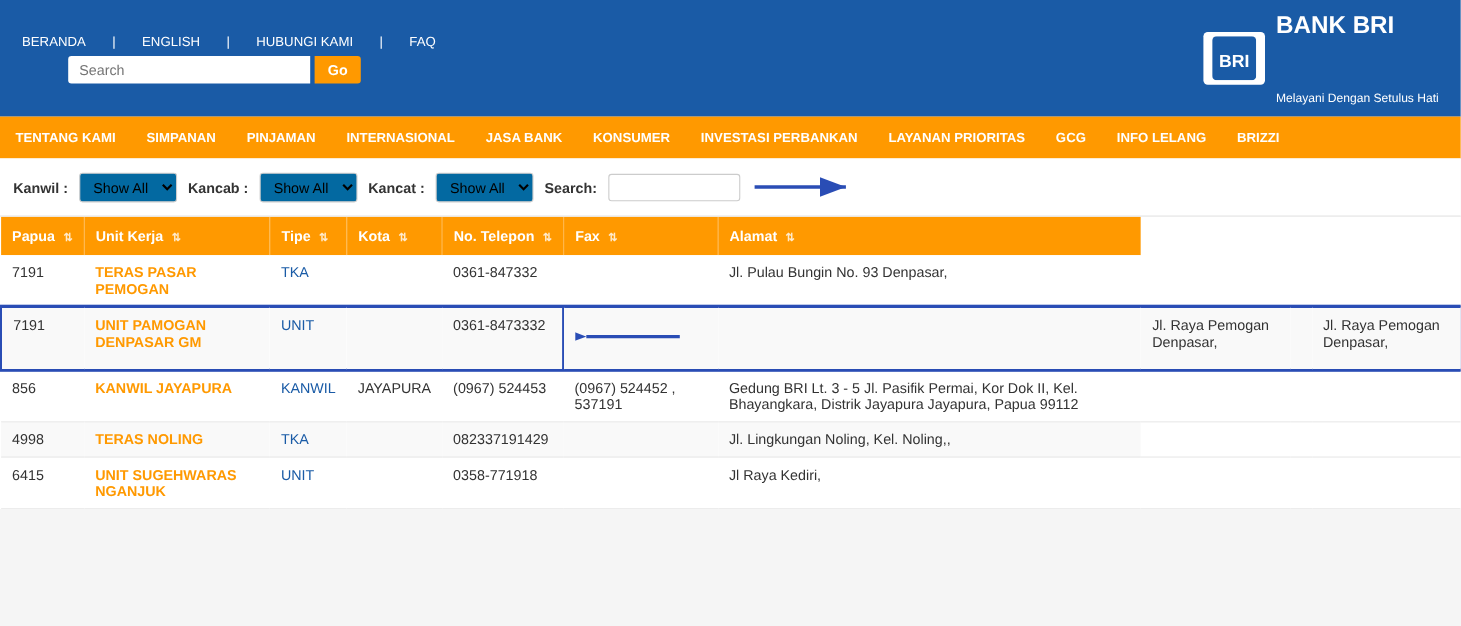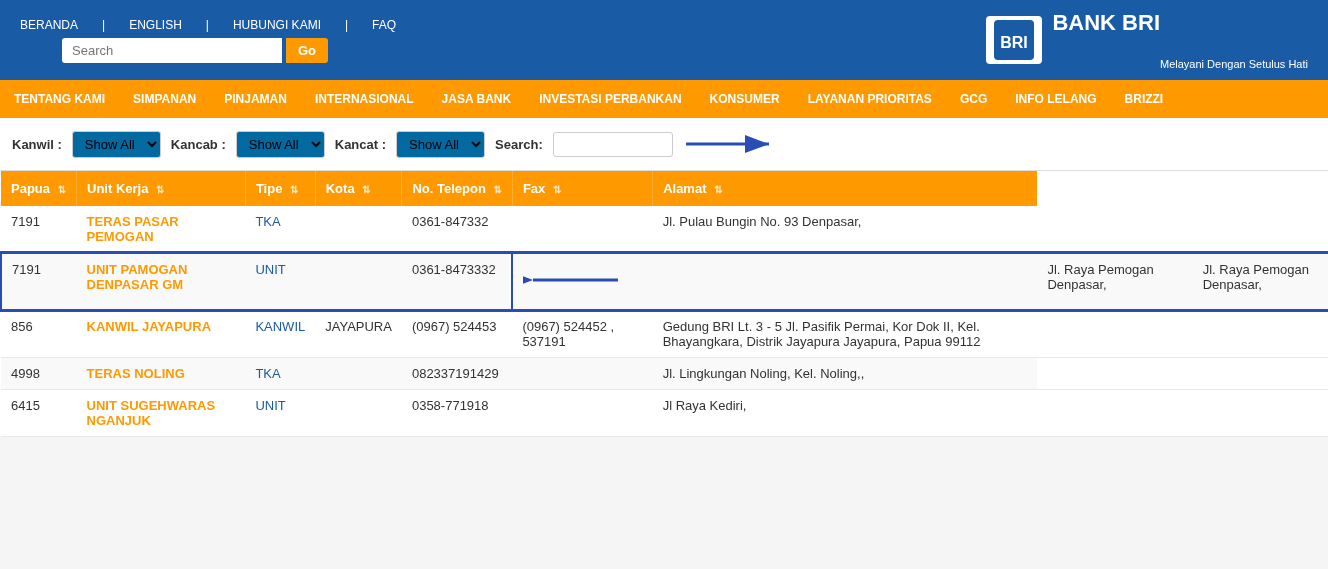--- a/index.html
+++ b/index.html
@@ -62,21 +62,21 @@
       font-weight: bold;
       font-size: 22px;
       padding: 4px 8px;
       border-radius: 4px;
       display: flex;
       align-items: flex-start;
       justify-content: center;
     }
     .logo-text {
       display: flex;
-      flex-direction: row;
+      flex-direction: column;
       align-items: flex-start;
     }
     .logo-text .bank-name {
       font-size: 22px;
       font-weight: bold;
       color: #fff;
     }
     .logo-text .tagline {
       font-size: 11px;
       color: #fff;
@@ -211,22 +211,22 @@
     </div>
   </div>
 </div>
 
 <nav class="main-nav">
   <a>TENTANG KAMI</a>
   <a>SIMPANAN</a>
   <a>PINJAMAN</a>
   <a>INTERNASIONAL</a>
   <a>JASA BANK</a>
+  <a>KONSUMER</a>
   <a>INVESTASI PERBANKAN</a>
-  <a>KONSUMER</a>
   <a>LAYANAN PRIORITAS</a>
   <a>GCG</a>
   <a>INFO LELANG</a>
   <a>BRIZZI</a>
 </nav>
 
 <div class="filter-bar">
   <label>Kanwil :</label>
   <select>
     <option>Show All</option>

